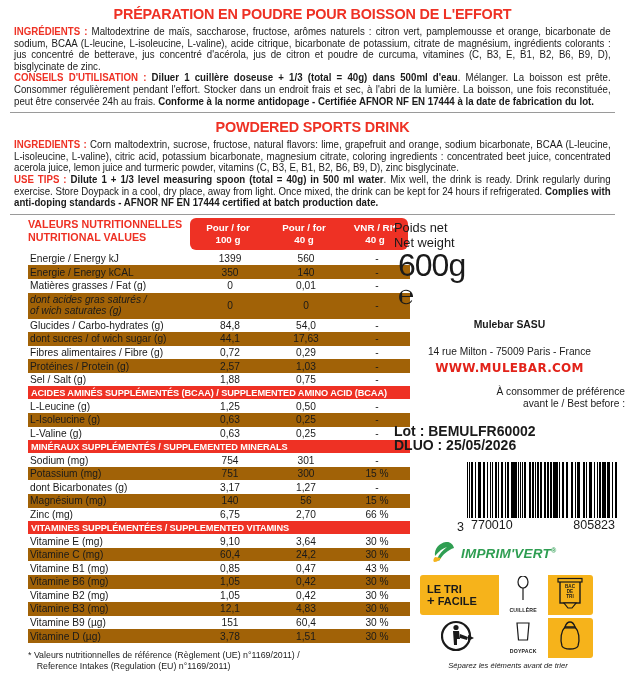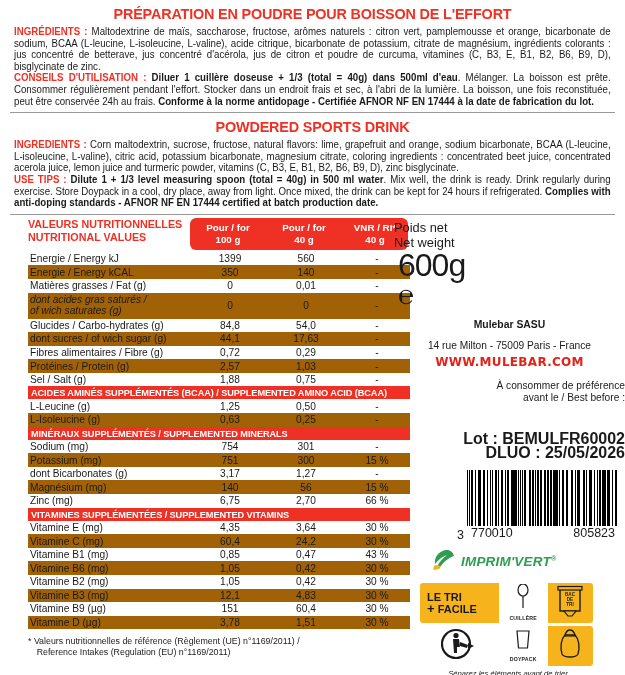--- a/index.html
+++ b/index.html
@@ -80,28 +80,28 @@
     font-size:9.2px;line-height:11px;margin-top:7px;
     transform:scaleX(0.96);transform-origin:left top;
   }
 
   
   .netwrap{display:flex;align-items:flex-start;margin-top:2px;flex-direction:column;}
   .net-txt{font-size:13.5px;line-height:15px;font-weight:normal;transform:scaleX(0.95);transform-origin:left top;}
   .net-big{font-size:32px;font-weight:normal;line-height:30px;margin-left:4px;letter-spacing:-1px;}
   .e-mark{font-size:27px;line-height:30px;margin-left:4px;font-family:"Liberation Serif",serif;}
   .company{text-align:center;margin-top:9px;font-size:10.4px;font-weight:bold;}
-  .address{text-align:center;font-size:10.2px;margin-top:10px;}
+  .address{text-align:center;font-size:10.2px;margin-top:16px;}
   .weburl{
     text-align:center;margin-top:4px;color:#e2231a;
     font-weight:bold;font-size:12px;letter-spacing:0.3px;
     font-family:"DejaVu Sans", sans-serif;
   }
   .bestbefore{text-align:right;font-size:10.2px;line-height:12.5px;margin-top:11px;}
-  .lotbox{text-align:right;font-size:16px;font-weight:bold;line-height:14px;margin-top:27px;}
+  .lotbox{text-align:left;font-size:14px;font-weight:bold;line-height:14px;margin-top:13px;}
 
   
   .barcode-area{margin-top:10px;display:flex;justify-content:flex-end;padding-right:6px;}
   .barcode-inner{position:relative;}
   .bars{height:56px;display:flex;align-items:flex-end;}
   .bars i{display:block;background:#000;height:56px;}
   .bc-lead{position:absolute;left:-10px;bottom:-2px;font-size:12.5px;}
   .bc-nums{display:flex;justify-content:space-between;width:100%;padding:0 4px;box-sizing:border-box;font-size:12.5px;}
 
   
@@ -242,20 +242,26 @@
               <td class="c-100">1,25</td>
               <td class="c-40">0,50</td>
               <td class="c-rda">-</td>
             </tr>
             <tr class="zebra">
               <td class="c-name">L-Isoleucine (g)</td>
               <td class="c-100">0,63</td>
               <td class="c-40">0,25</td>
               <td class="c-rda">-</td>
             </tr>
+            <tr class="plain">
+              <td class="c-name">L-Valine (g)</td>
+              <td class="c-100">0,63</td>
+              <td class="c-40">0,25</td>
+              <td class="c-rda">-</td>
+            </tr>
             <tr class="grouprow">
               <td colspan="4">
                 <div class="grp-inner">MINÉRAUX SUPPLÉMENTÉS / SUPPLEMENTED MINERALS</div>
               </td>
             </tr>
             <tr class="plain">
               <td class="c-name">Sodium (mg)</td>
               <td class="c-100">754</td>
               <td class="c-40">301</td>
               <td class="c-rda">-</td>
@@ -284,21 +290,21 @@
               <td class="c-40">2,70</td>
               <td class="c-rda">66 %</td>
             </tr>
             <tr class="grouprow">
               <td colspan="4">
                 <div class="grp-inner">VITAMINES SUPPLÉMENTÉES / SUPPLEMENTED VITAMINS</div>
               </td>
             </tr>
             <tr class="plain">
               <td class="c-name">Vitamine E (mg)</td>
-              <td class="c-100">4,35</td>
+              <td class="c-100">9,10</td>
               <td class="c-40">3,64</td>
               <td class="c-rda">30 %</td>
             </tr>
             <tr class="zebra">
               <td class="c-name">Vitamine C (mg)</td>
               <td class="c-100">60,4</td>
               <td class="c-40">24,2</td>
               <td class="c-rda">30 %</td>
             </tr>
             <tr class="plain">

